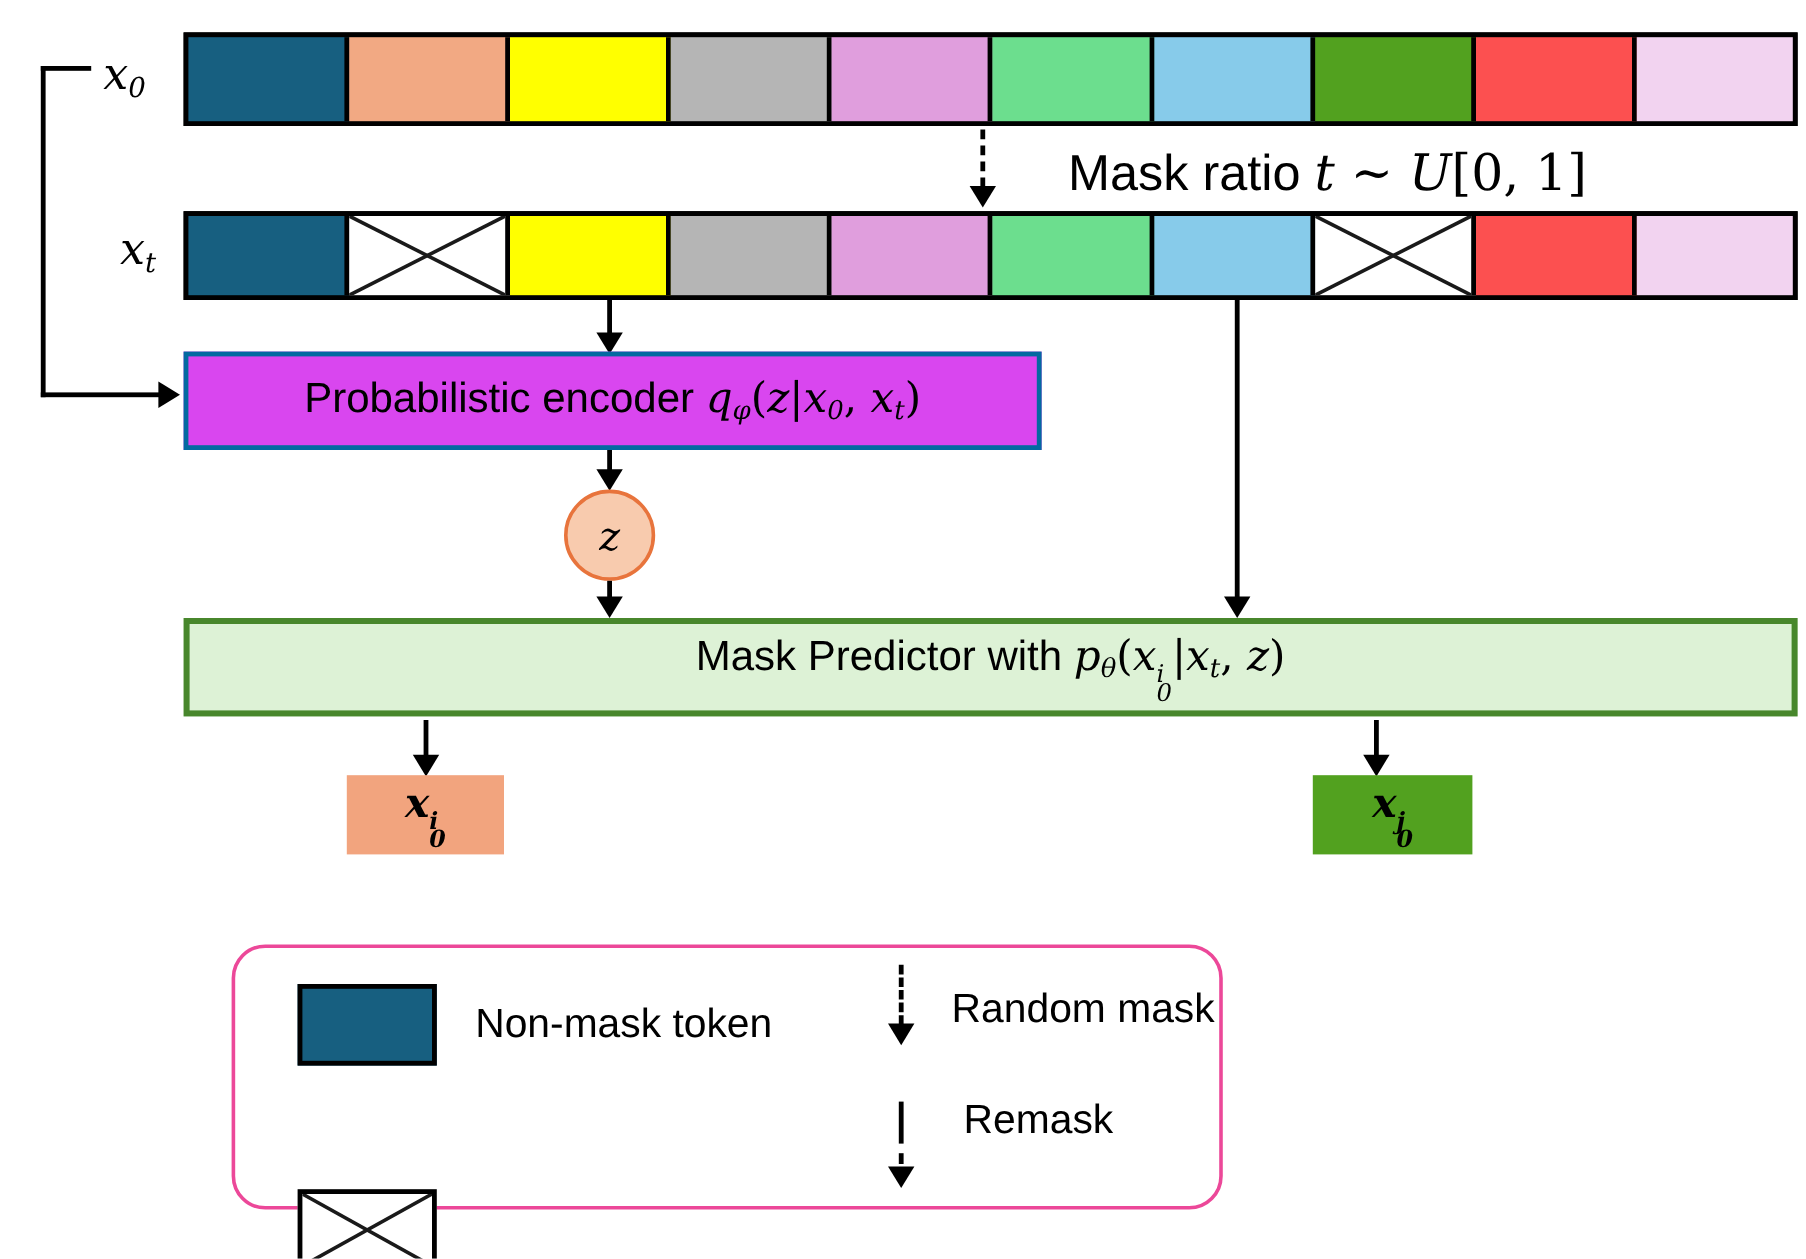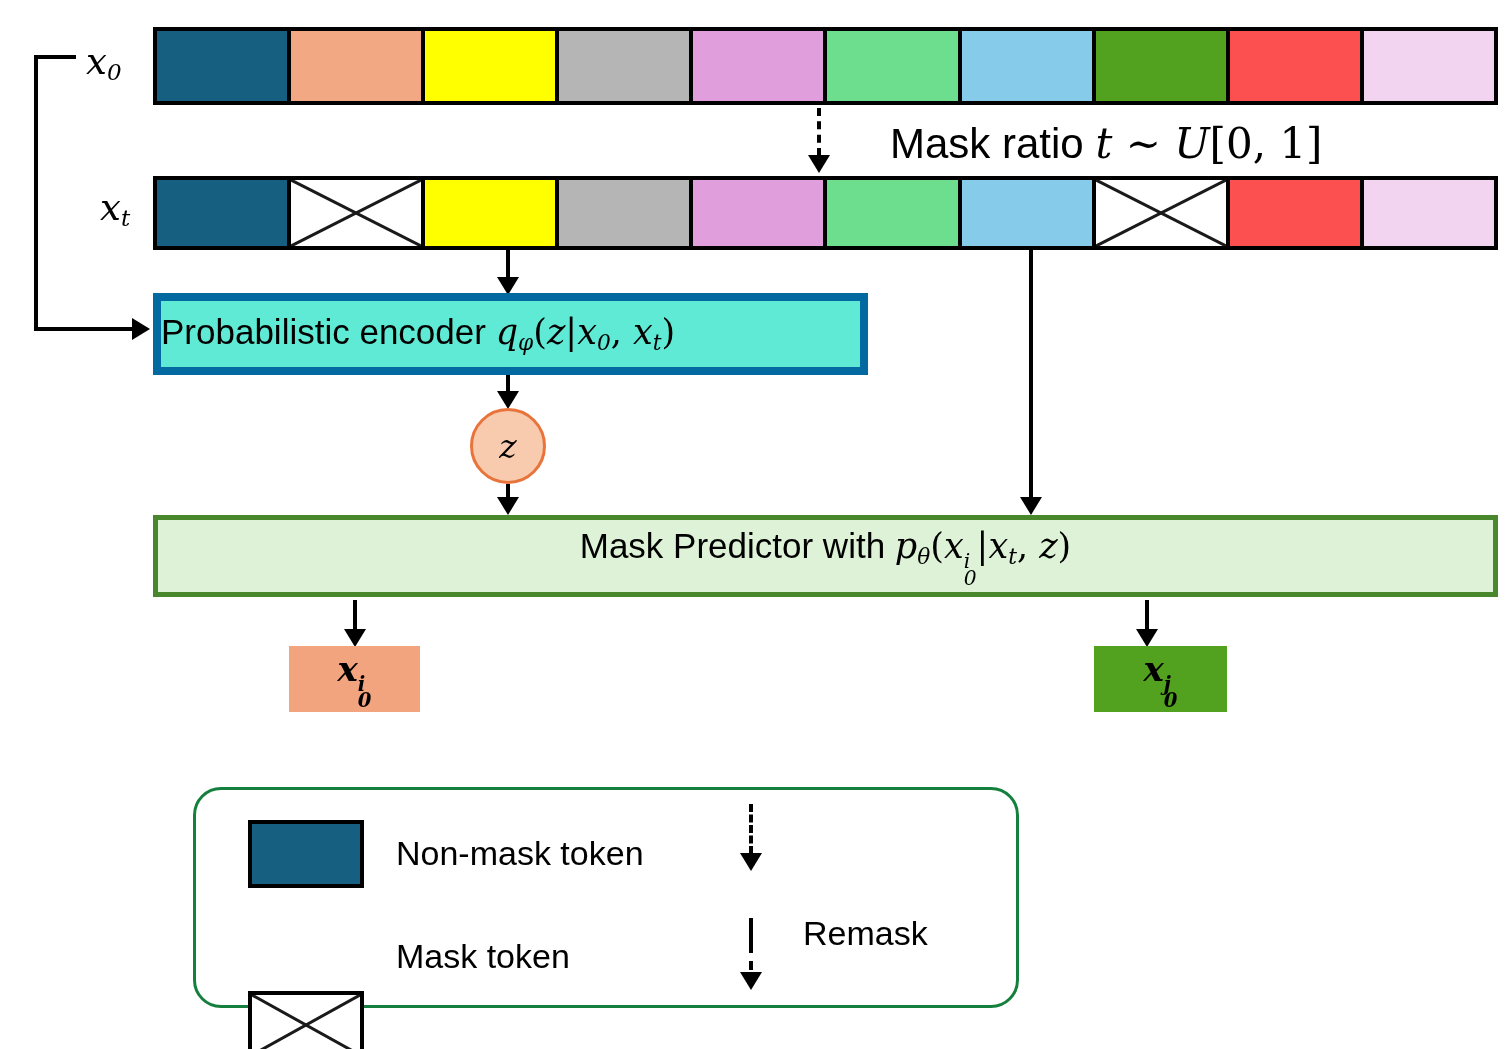--- a/index.html
+++ b/index.html
@@ -26,32 +26,32 @@
   .formula .sans{font-family:"Liberation Sans",sans-serif;font-style:normal;}
   .formula .it{font-style:italic;}
   .formula .sub{font-size:0.62em;font-style:italic;vertical-align:-0.28em;}
   .stack{display:inline-flex;flex-direction:column;align-items:flex-start;
          vertical-align:-0.5em;line-height:0.8;font-size:0.58em;font-style:italic;}
   .st-sup,.st-sub{display:block;}
 
   .rowlabel{font-family:"DejaVu Serif",serif;font-size:37px;}
 
   
-  .encoder{background:#5eead4;border:8px solid #0369a1;box-sizing:border-box;
-           display:flex;align-items:center;justify-content:flex-start;}
+  .encoder{background:#d946ef;border:4px solid #0369a1;box-sizing:border-box;
+           display:flex;align-items:center;justify-content:center;}
   .predictor{background:#DDF2D6;border:5px solid #48872C;box-sizing:border-box;
              display:flex;align-items:center;justify-content:center;}
   .zcircle{background:#F8CBAE;border:3px solid #E8743C;border-radius:50%;box-sizing:border-box;
            display:flex;align-items:center;justify-content:center;
            font-family:"DejaVu Serif",serif;font-style:italic;font-size:33px;}
   .outbox{display:flex;align-items:center;justify-content:center;font-weight:bold;}
   .outbox .formula{font-weight:bold;font-size:34px;}
 
   
-  .legend{border:3px solid #15803d;border-radius:28px;box-sizing:border-box;background:#fff;}
+  .legend{border:3px solid #ec4899;border-radius:28px;box-sizing:border-box;background:#fff;}
   .legend-label{font-size:34px;color:#000;white-space:nowrap;}
   .swatch{box-sizing:border-box;border:4px solid #000;position:relative;}
   .swatch svg{position:absolute;left:0;top:0;width:100%;height:100%;display:block;}
 </style>
 </head>
 <body>
 
 <div class="canvas">
 
   <div class="abs rowlabel formula" style="left:66px;top:40px;"><span class="it">x</span><span class="sub">0</span></div>
@@ -153,24 +153,24 @@
 
     <div class="abs swatch" style="left:32px;top:30px;width:116px;height:68px;background:#175F80;"></div>
     <div class="abs legend-label" style="left:180px;top:44px;">Non-mask token</div>
 
     <div class="abs swatch" style="left:32px;top:133px;width:116px;height:68px;background:#FFFFFF;">
       <svg viewBox="0 0 100 100" preserveAspectRatio="none">
         <line x1="0" y1="0" x2="100" y2="100" stroke="#1a1a1a" stroke-width="3" vector-effect="non-scaling-stroke"></line>
         <line x1="100" y1="0" x2="0" y2="100" stroke="#1a1a1a" stroke-width="3" vector-effect="non-scaling-stroke"></line>
       </svg>
     </div>
-    <div class="abs legend-label" style="left:180px;top:147px;">Mask token</div>
 
     <div class="abs dashv" style="left:533px;top:14px;height:50px;"></div>
     <div class="abs head-down" style="left:524px;top:63px;"></div>
+    <div class="abs legend-label" style="left:577px;top:32px;">Random mask</div>
 
     <div class="abs vline" style="left:533px;top:128px;height:35px;"></div>
     <div class="abs dot" style="left:533px;top:171px;"></div>
     <div class="abs head-down" style="left:524px;top:182px;"></div>
     <div class="abs legend-label" style="left:587px;top:124px;">Remask</div>
   </div>
 
 </div>
 
 </body></html>

